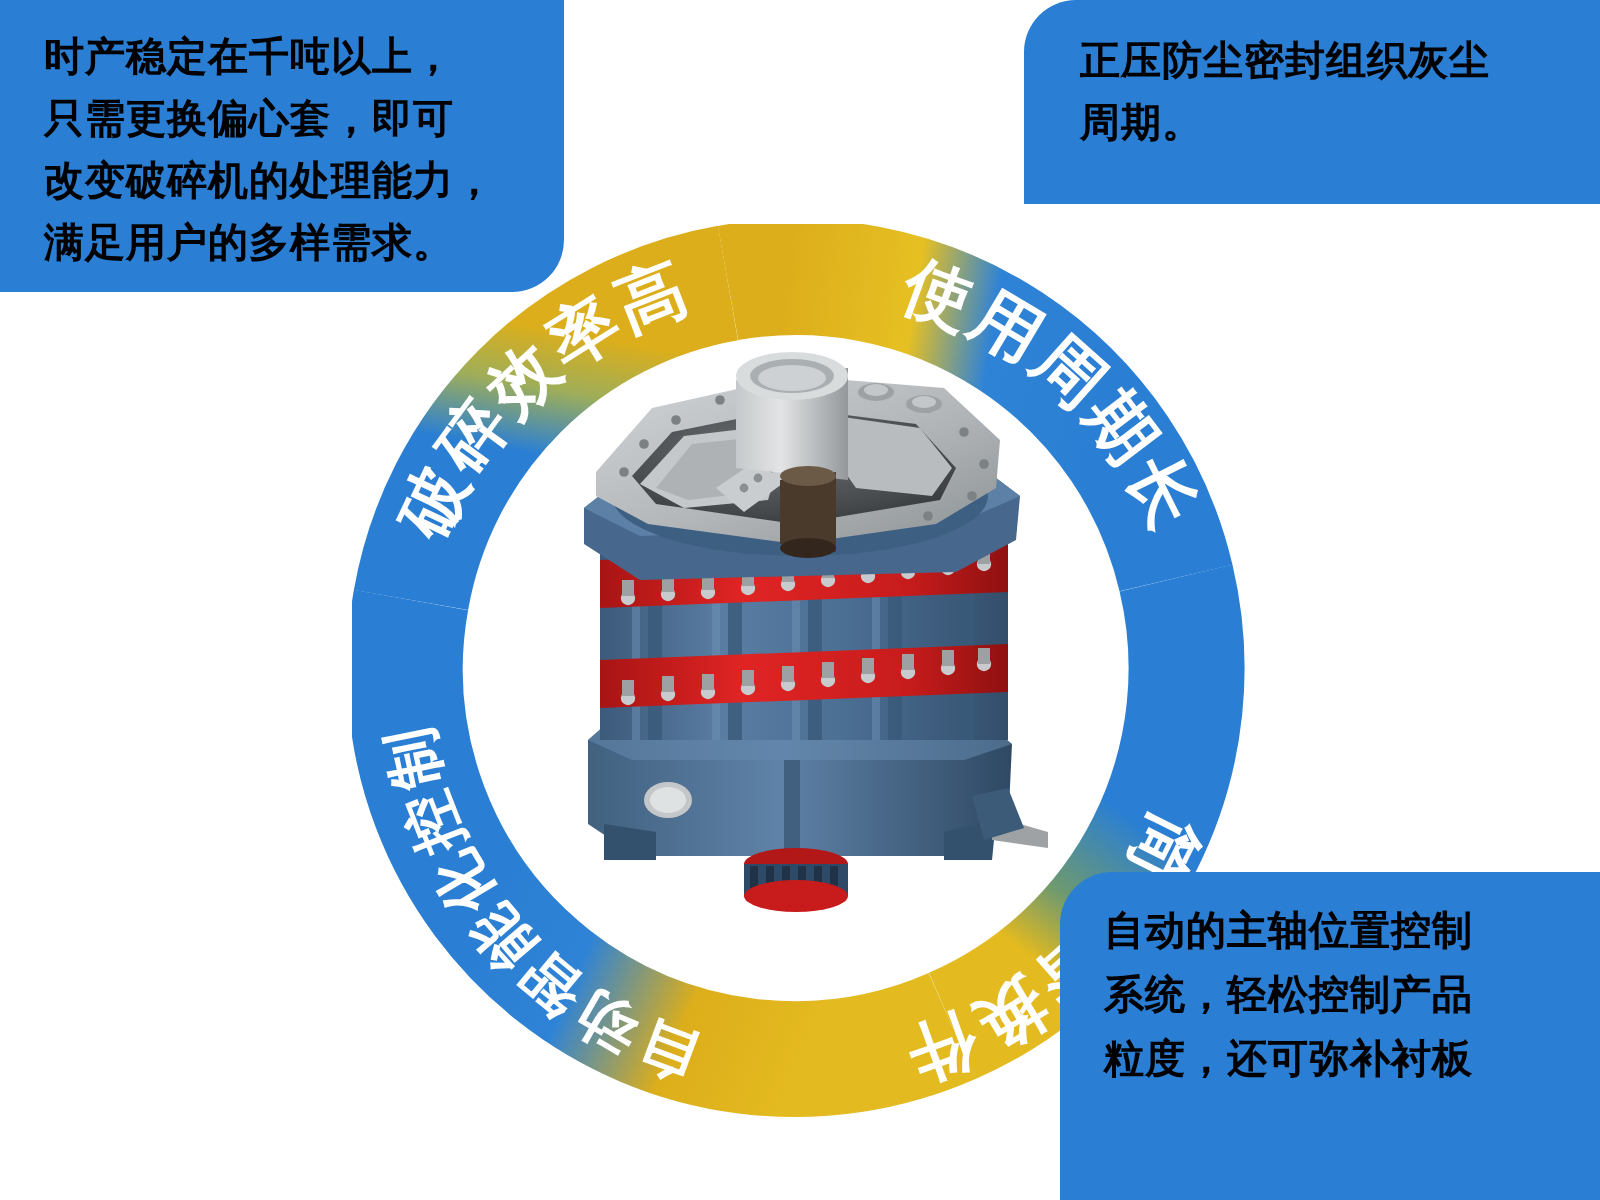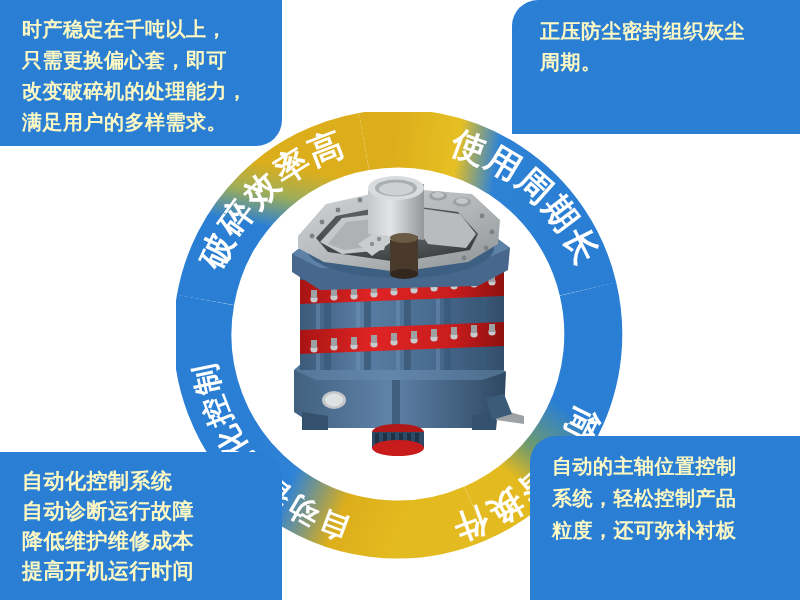--- a/index.html
+++ b/index.html
@@ -9,39 +9,39 @@
     font-family:"Liberation Sans","DejaVu Sans",sans-serif;
     overflow:hidden;
     position:relative;
   }
   #stage{position:absolute;inset:0;width:800px;height:600px;overflow:hidden;background:#fff;}
 
   
   .panel{
     position:absolute;
     background:#2a7fd4;
-    color:#fef9c3;
+    color:#000000;
     box-sizing:border-box;
     z-index:5;
   }
   .panel .line{
     white-space:pre;
     font-weight:bold;
     letter-spacing:0.5px;
   }
 
   #panel-tl{
     left:0;top:0;width:282px;height:146px;
     border-bottom-right-radius:26px;
     padding:14px 0 0 22px;
   }
   #panel-tl .line{font-size:20px;line-height:31px;}
 
   #panel-tr{
-    left:512px;top:0;width:288px;height:134px;
+    left:512px;top:0;width:288px;height:102px;
     border-top-left-radius:26px;
     padding:16px 0 0 28px;
   }
   #panel-tr .line{font-size:20px;line-height:31px;}
 
   #panel-bl{
     left:0;top:452px;width:282px;height:148px;
     border-top-right-radius:26px;
     padding:14px 0 0 22px;
   }
@@ -375,26 +375,20 @@
     <div class="line">只需更换偏心套，即可</div>
     <div class="line">改变破碎机的处理能力，</div>
     <div class="line">满足用户的多样需求。</div>
   </div>
 
   <div id="panel-tr" class="panel">
     <div class="line">正压防尘密封组织灰尘</div>
     <div class="line">周期。</div>
   </div>
 
-  <div id="panel-bl" class="panel">
-    <div class="line">自动化控制系统</div>
-    <div class="line">自动诊断运行故障</div>
-    <div class="line">降低维护维修成本</div>
-    <div class="line">提高开机运行时间</div>
-  </div>
 
   <div id="panel-br" class="panel">
     <div class="line">自动的主轴位置控制</div>
     <div class="line">系统，轻松控制产品</div>
     <div class="line">粒度，还可弥补衬板</div>
   </div>
 
 </div>
 
 </body></html>

